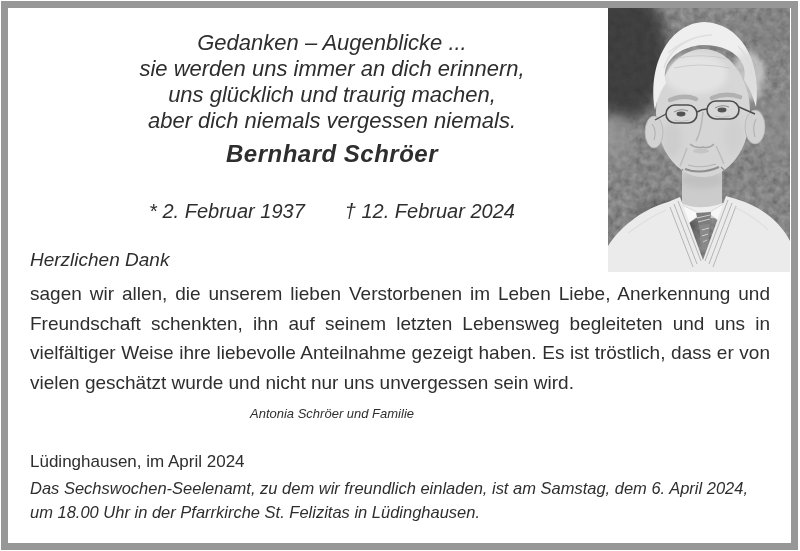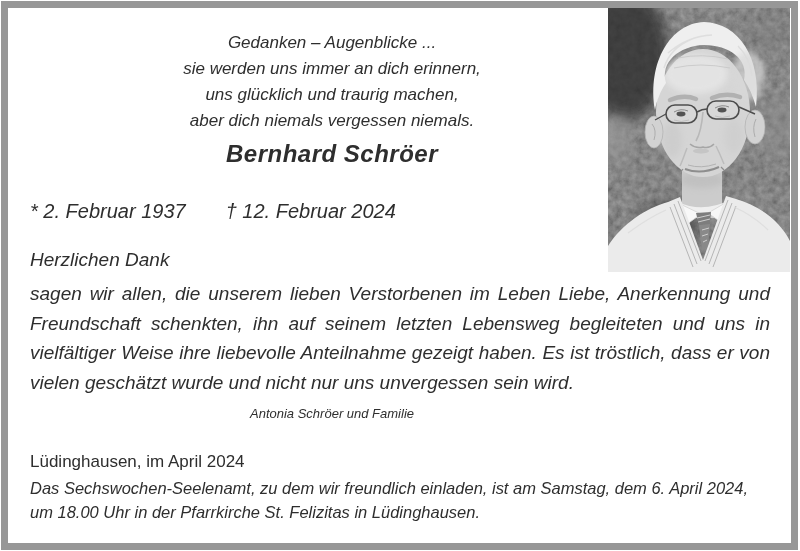--- a/index.html
+++ b/index.html
@@ -6,27 +6,27 @@
   body{
     width:800px;height:551px;position:relative;background:#ffffff;
     font-family:"Liberation Sans","DejaVu Sans",sans-serif;
     color:#2e2e2e;overflow:hidden;
   }
   .frame{
     position:absolute;top:1px;left:1px;right:2px;bottom:1px;
     border:7px solid #979797;pointer-events:none;
   }
   .center-col{position:absolute;left:30px;width:604px;text-align:center;font-style:italic;}
-  .poem{top:30px;font-size:17px;line-height:26px;}
+  .poem{top:30px;font-size:22px;line-height:26px;}
   .name{top:134px;font-size:24px;font-weight:bold;line-height:40px;letter-spacing:.5px;}
-  .dates{top:200px;font-size:20px;display:flex;justify-content:flex-start;gap:40px;left:30px;width:604px;position:absolute;font-style:italic;}
+  .dates{top:200px;font-size:20px;display:flex;justify-content:center;gap:40px;left:30px;width:604px;position:absolute;font-style:italic;}
   .thanks-head{position:absolute;left:30px;top:249px;font-size:19px;font-weight:normal;font-style:italic;}
   .thanks-body{
     position:absolute;left:30px;top:279px;width:740px;
-    font-size:19px;line-height:29.5px;font-style:italic;
+    font-size:19px;line-height:29.5px;
     text-align:justify;text-align-last:left;
   }
   .signature{top:406px;font-size:13px;}
   .place-date{position:absolute;left:30px;top:436px;font-size:17px;margin-top:16px;}
   .service{
     position:absolute;left:30px;top:477px;width:764px;
     font-size:17px;line-height:23.5px;font-style:italic;
     transform:scaleX(.97);transform-origin:0 0;
   }
   .photo{

